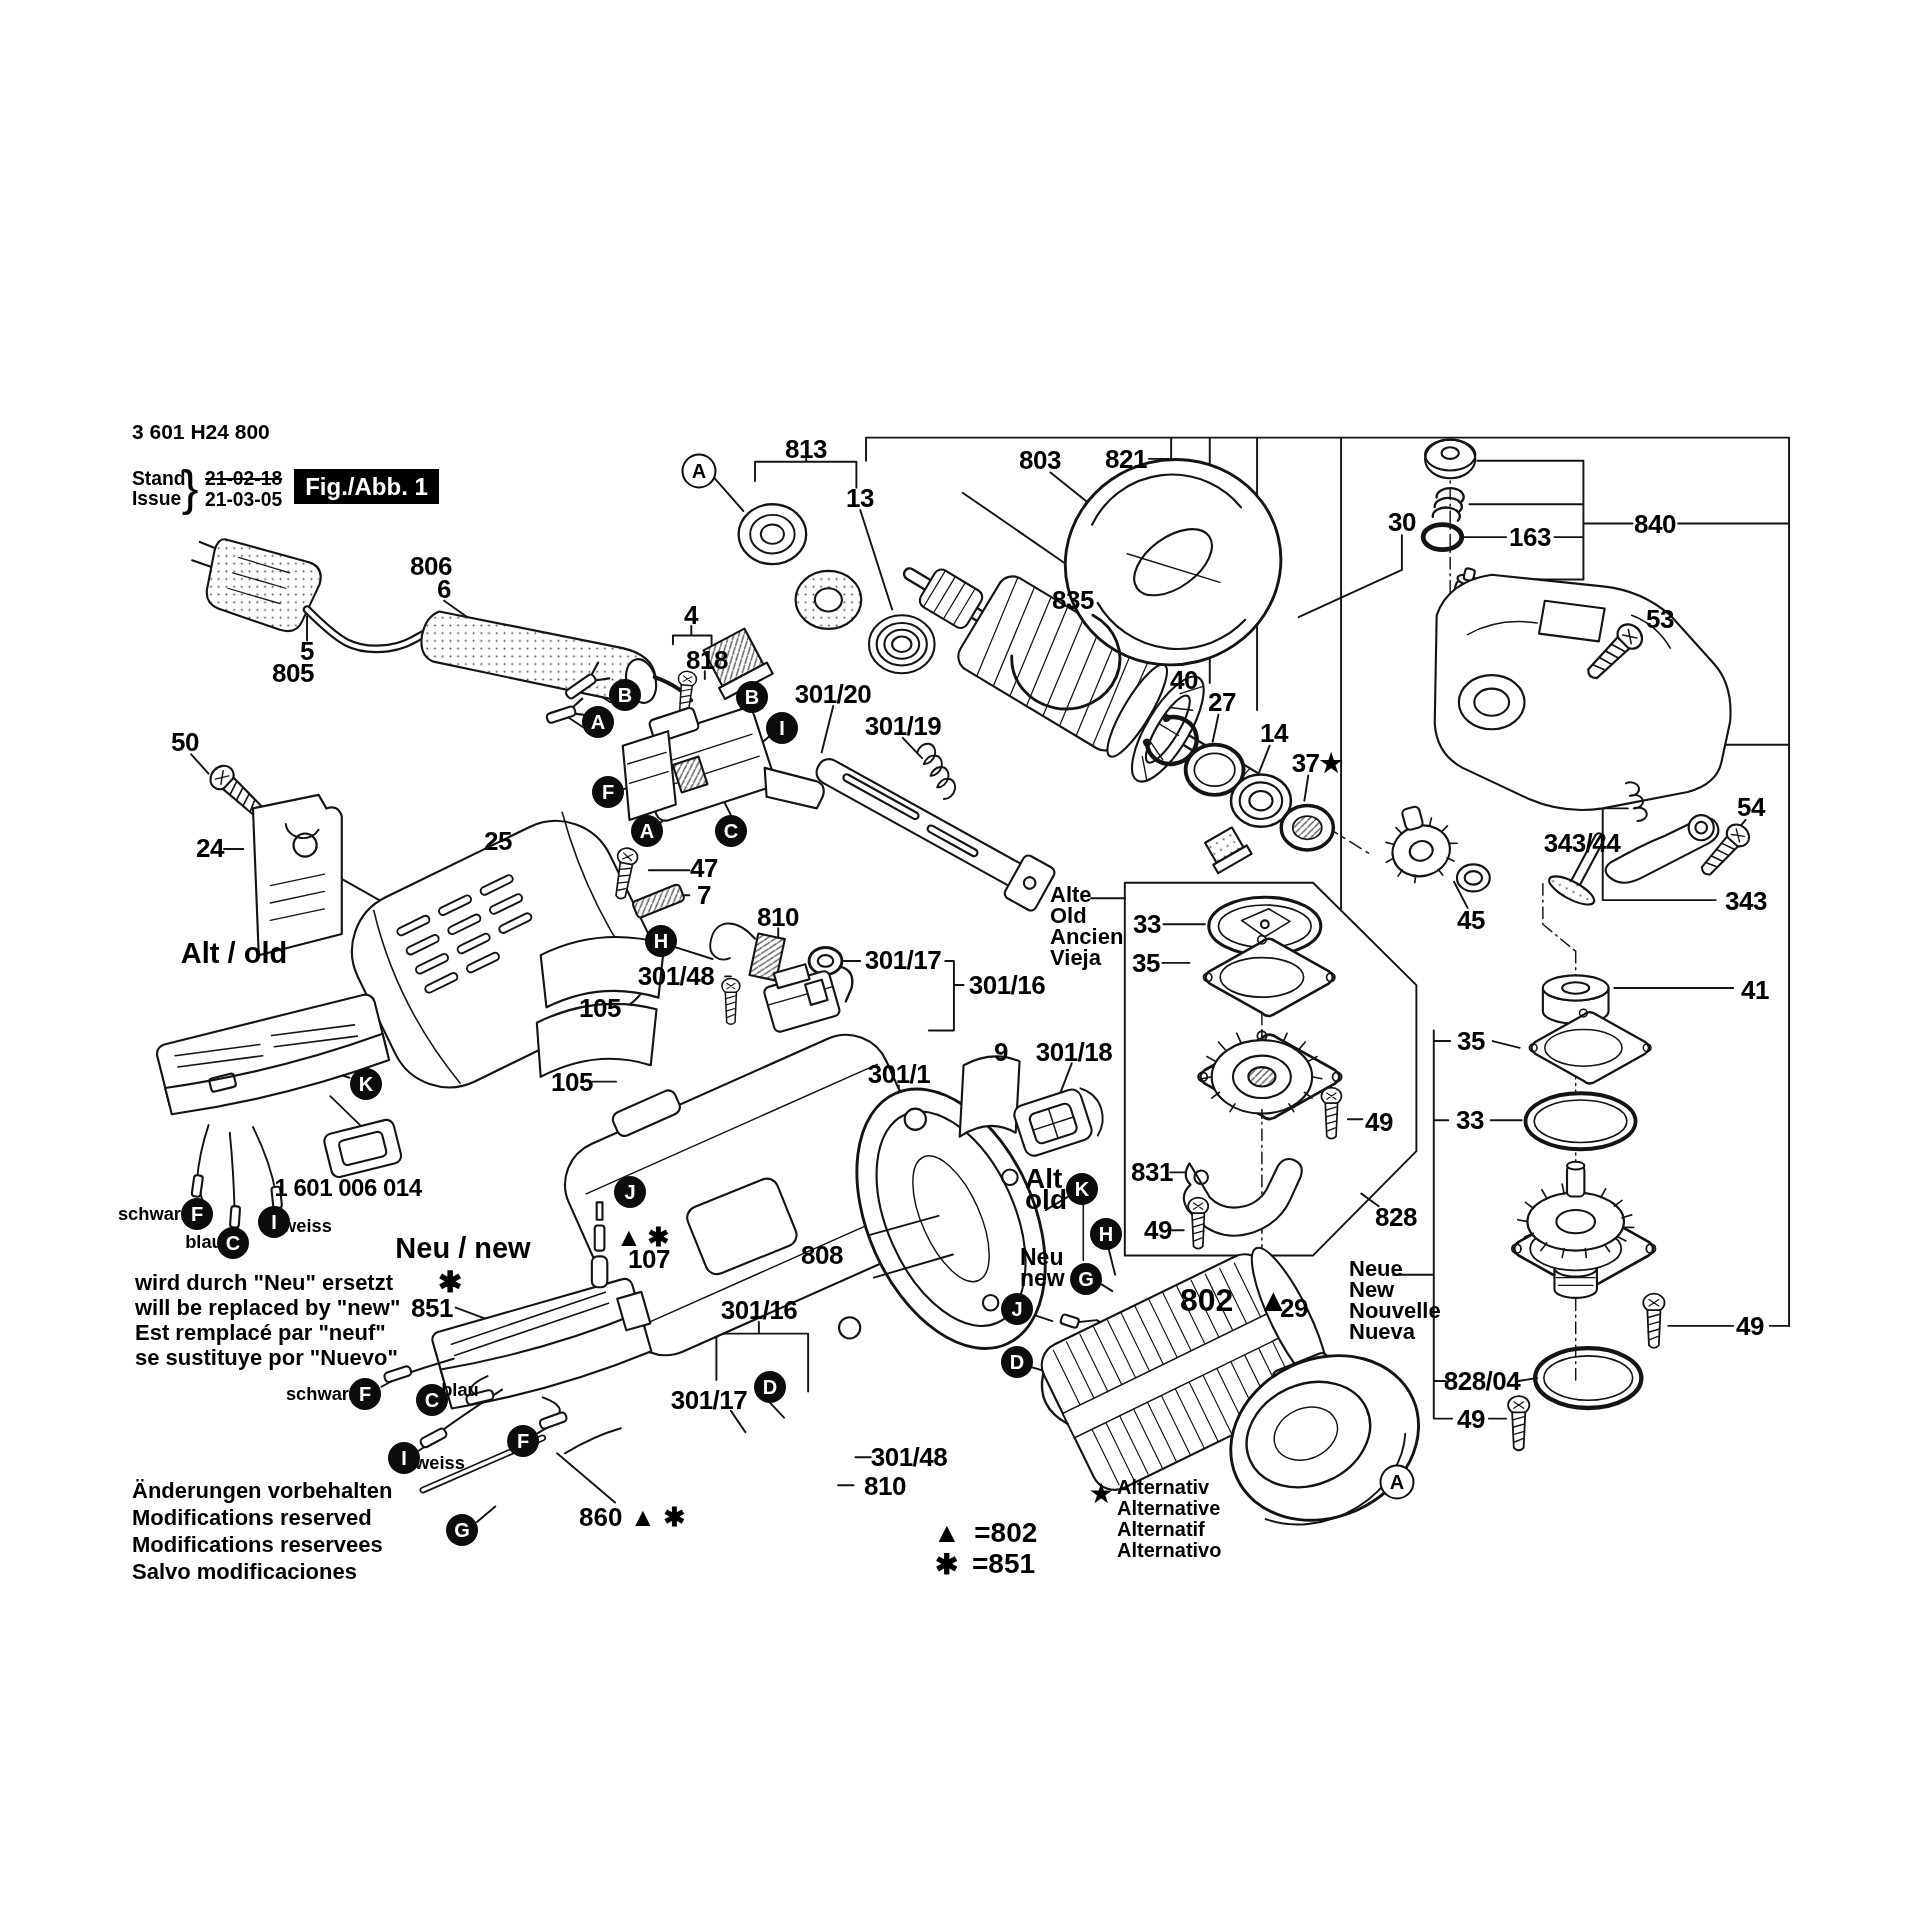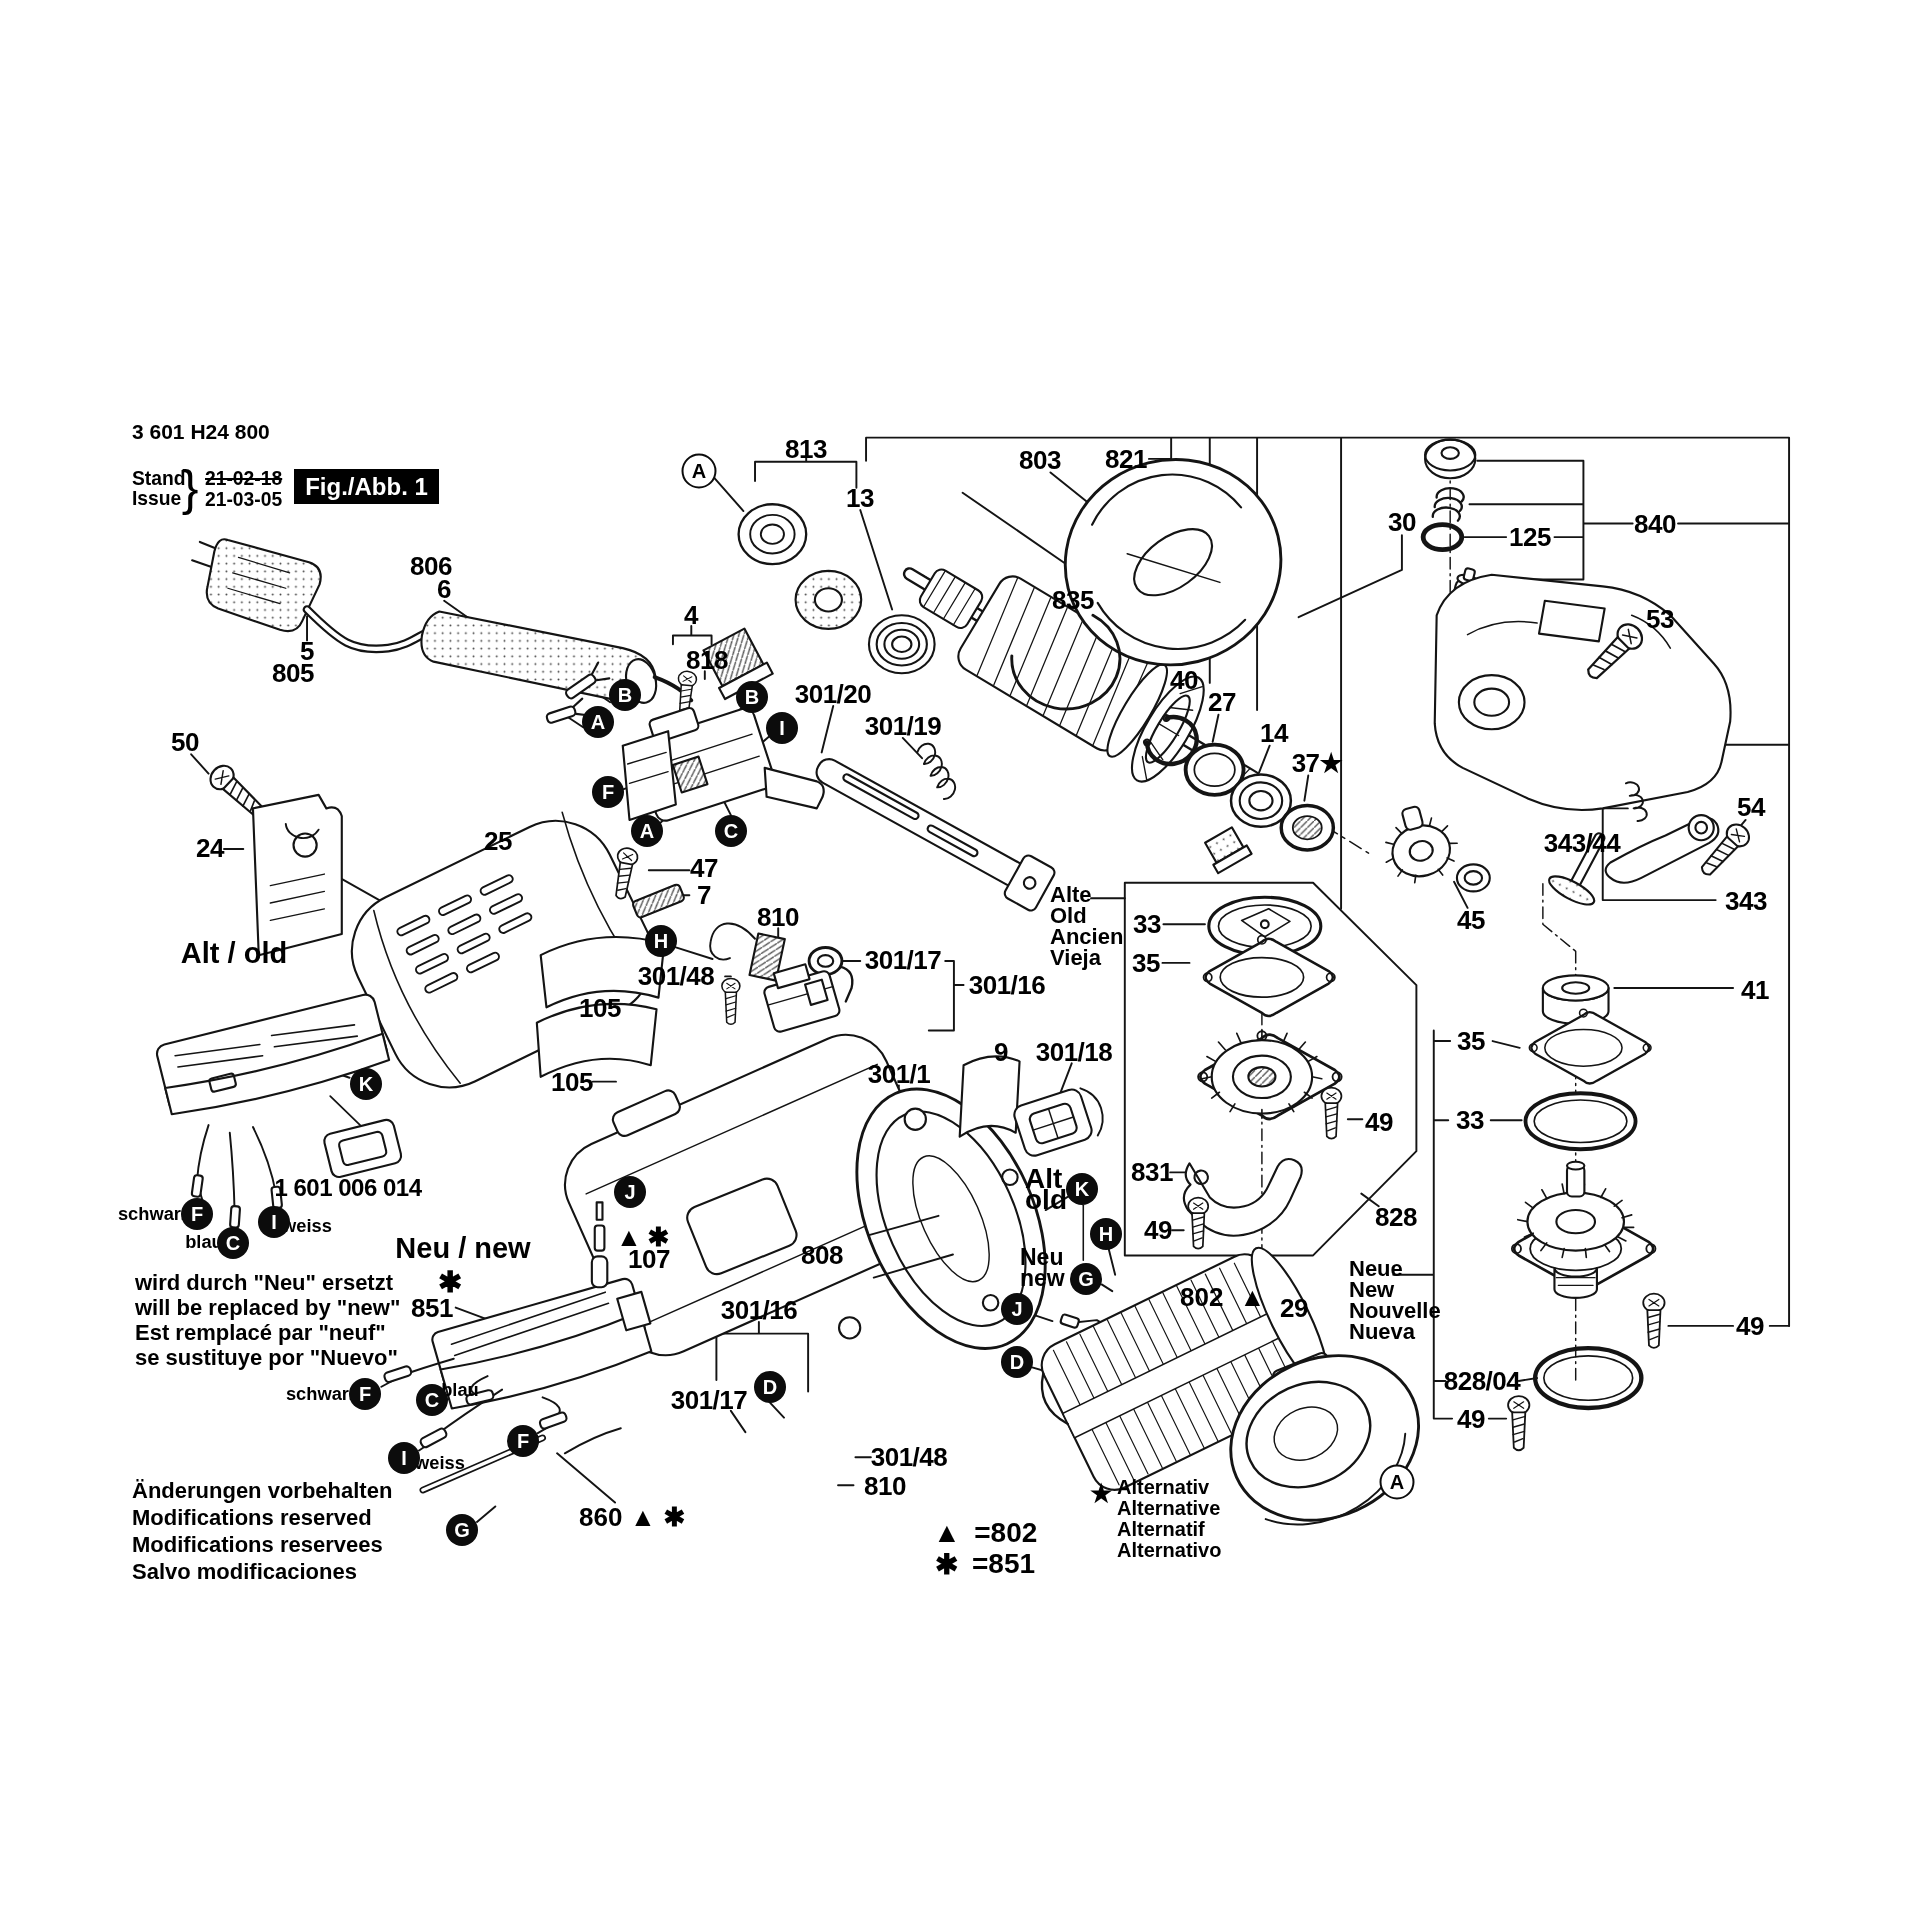--- a/index.html
+++ b/index.html
@@ -494,21 +494,21 @@
 <div class="figbox">
       <span>Fig./Abb. 1</span>
     </div>
 
 <div class="lbl" style="left:806px;top:413px;">813</div>
 <div class="lbl" style="left:860px;top:462px;">13</div>
 <div class="lbl" style="left:1040px;top:424px;">803</div>
 <div class="lbl" style="left:1126px;top:423px;">821</div>
 <div class="lbl" style="left:1073px;top:564px;">835</div>
 <div class="lbl" style="left:1402px;top:486px;">30</div>
-<div class="lbl" style="left:1530px;top:501px;">125</div>
+<div class="lbl" style="left:1530px;top:501px;">163</div>
 <div class="lbl" style="left:1655px;top:488px;">840</div>
 <div class="lbl" style="left:1660px;top:583px;">53</div>
 <div class="lbl" style="left:431px;top:530px;">806</div>
 <div class="lbl" style="left:444px;top:553px;">6</div>
 <div class="lbl" style="left:307px;top:615px;">5</div>
 <div class="lbl" style="left:293px;top:637px;">805</div>
 <div class="lbl" style="left:691px;top:579px;">4</div>
 <div class="lbl" style="left:707px;top:624px;">818</div>
 <div class="lbl" style="left:833px;top:658px;">301/20</div>
 <div class="lbl" style="left:903px;top:690px;">301/19</div>
@@ -557,21 +557,21 @@
 </div>
 <div class="lbl" style="left:759px;top:1274px;">301/16</div>
 <div class="lbl" style="left:709px;top:1364px;">301/17</div>
 <div class="lbl" style="left:909px;top:1421px;">301/48</div>
 <div class="lbl" style="left:885px;top:1450px;">810</div>
 <div class="row" style="left:579px;top:1466px;gap:7.7px;font-size:26px;">
   <span>860</span>
       <span>▲</span>
       <span>✱</span>
 </div>
-<div class="row" style="left:1180px;top:1246px;gap:16px;font-size:26px;">
+<div class="row" style="left:1180px;top:1246px;gap:24px;font-size:32px;">
   <span>802</span>
       <span>▲</span>
 </div>
 <div class="lbl sm" style="left:348px;top:1152px;font-size:24px;">1 601 006 014</div>
 
 <div class="hdg" style="left:234px;top:917px;">Alt / old</div>
 <div class="hdg" style="left:463px;top:1212px;">Neu / new</div>
 
 <div class="col" style="left:1050px;top:848px;">
   <div>Alte</div>

